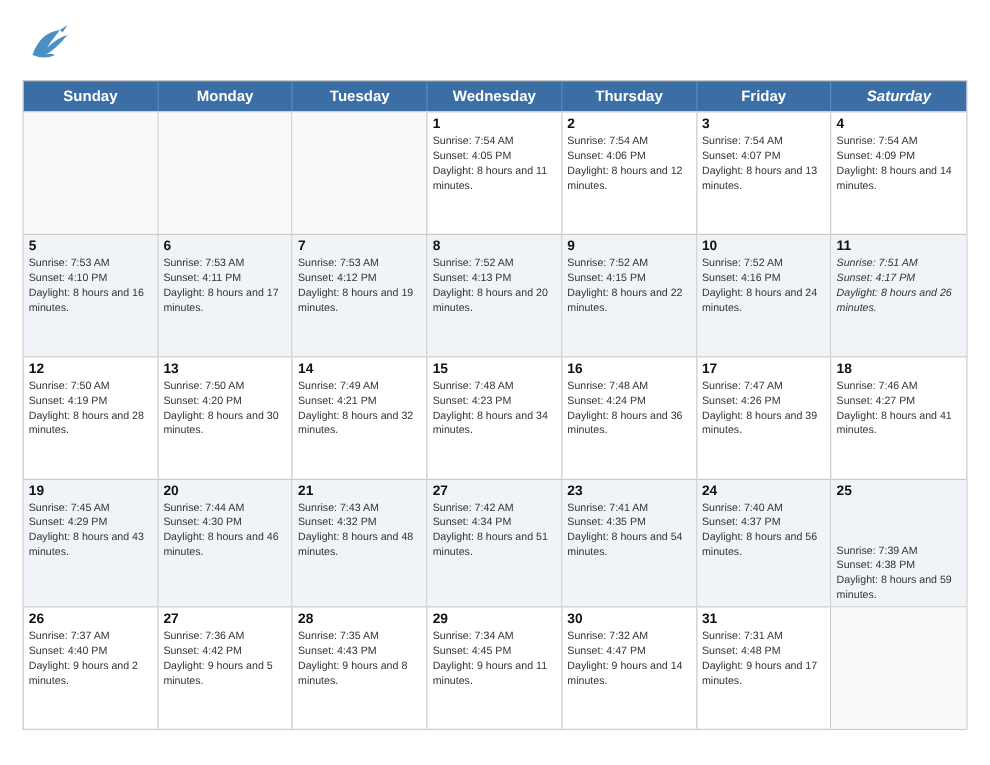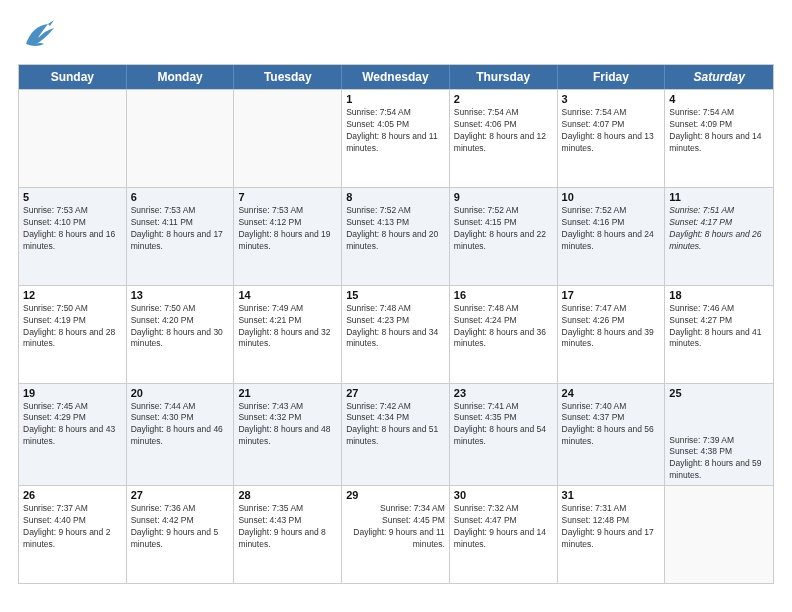--- a/index.html
+++ b/index.html
@@ -321,33 +321,33 @@
 Daylight: 9 hours and 5 minutes.</div>
           </div>
           <div class="calendar-cell">
             <span class="day-number">28</span>
             <div class="cell-text" style="white-space: pre-line;">Sunrise: 7:35 AM
 Sunset: 4:43 PM
 Daylight: 9 hours and 8 minutes.</div>
           </div>
           <div class="calendar-cell">
             <span class="day-number">29</span>
-            <div class="cell-text" style="white-space: pre-line; text-align: right;">Sunrise: 7:34 AM
+            <div class="cell-text" style="white-space: pre-line;">Sunrise: 7:34 AM
 Sunset: 4:45 PM
 Daylight: 9 hours and 11 minutes.</div>
           </div>
           <div class="calendar-cell">
             <span class="day-number">30</span>
             <div class="cell-text" style="white-space: pre-line;">Sunrise: 7:32 AM
 Sunset: 4:47 PM
 Daylight: 9 hours and 14 minutes.</div>
           </div>
           <div class="calendar-cell">
             <span class="day-number">31</span>
             <div class="cell-text" style="white-space: pre-line;">Sunrise: 7:31 AM
-Sunset: 12:48 PM
+Sunset: 4:48 PM
 Daylight: 9 hours and 17 minutes.</div>
           </div>
           <div class="calendar-cell empty"></div>
         </div>
       </div>
   </div>
 </div>
 
 </body></html>

